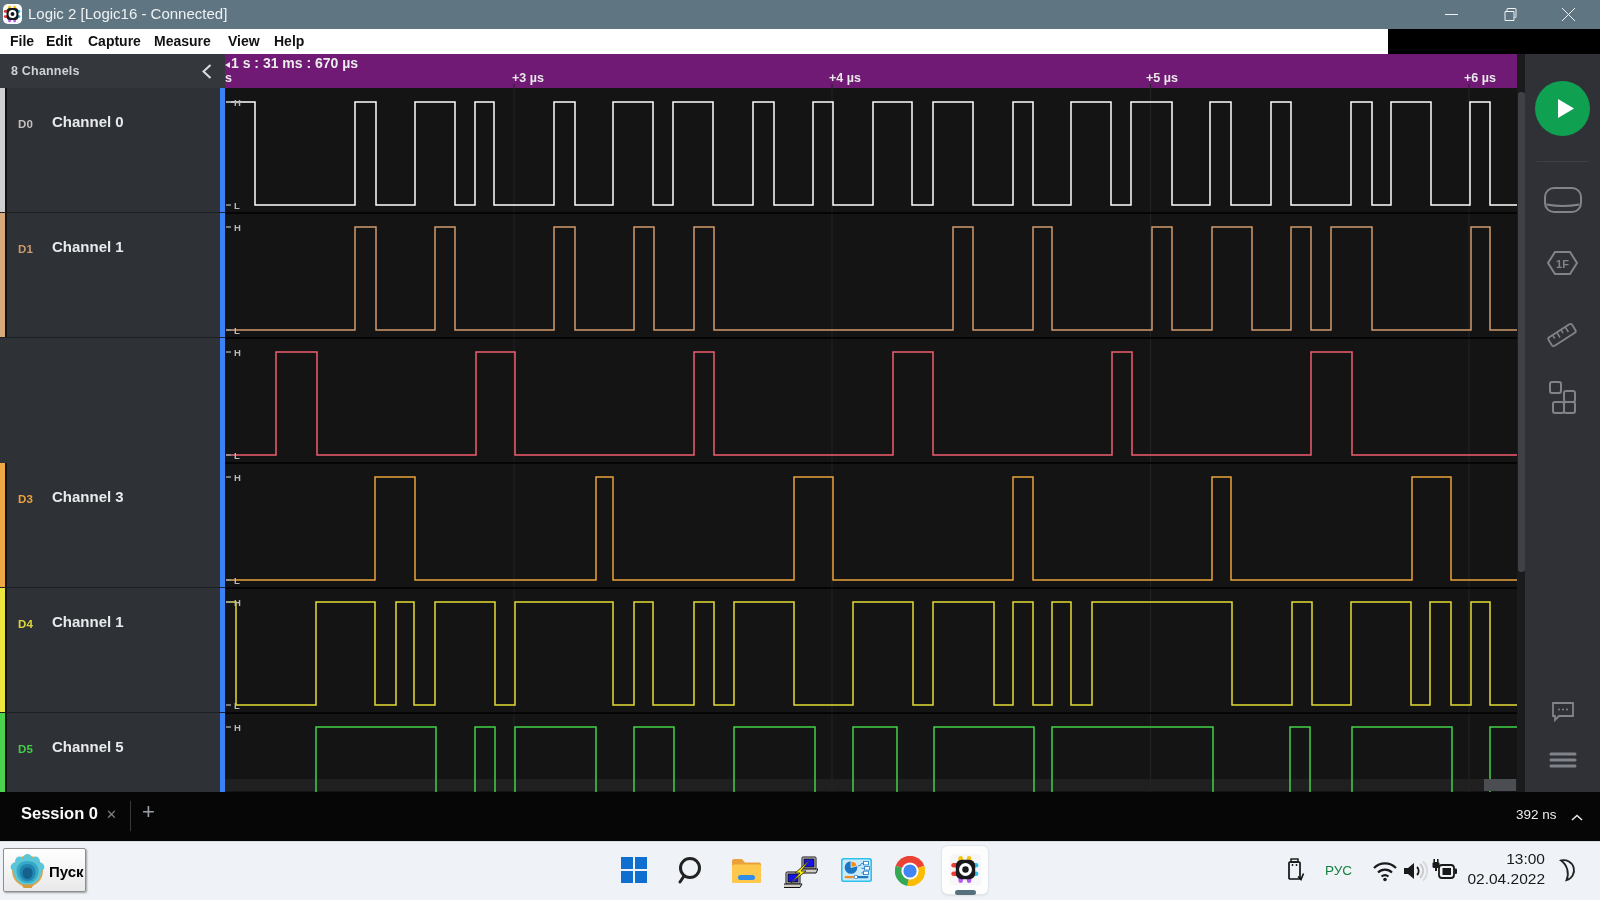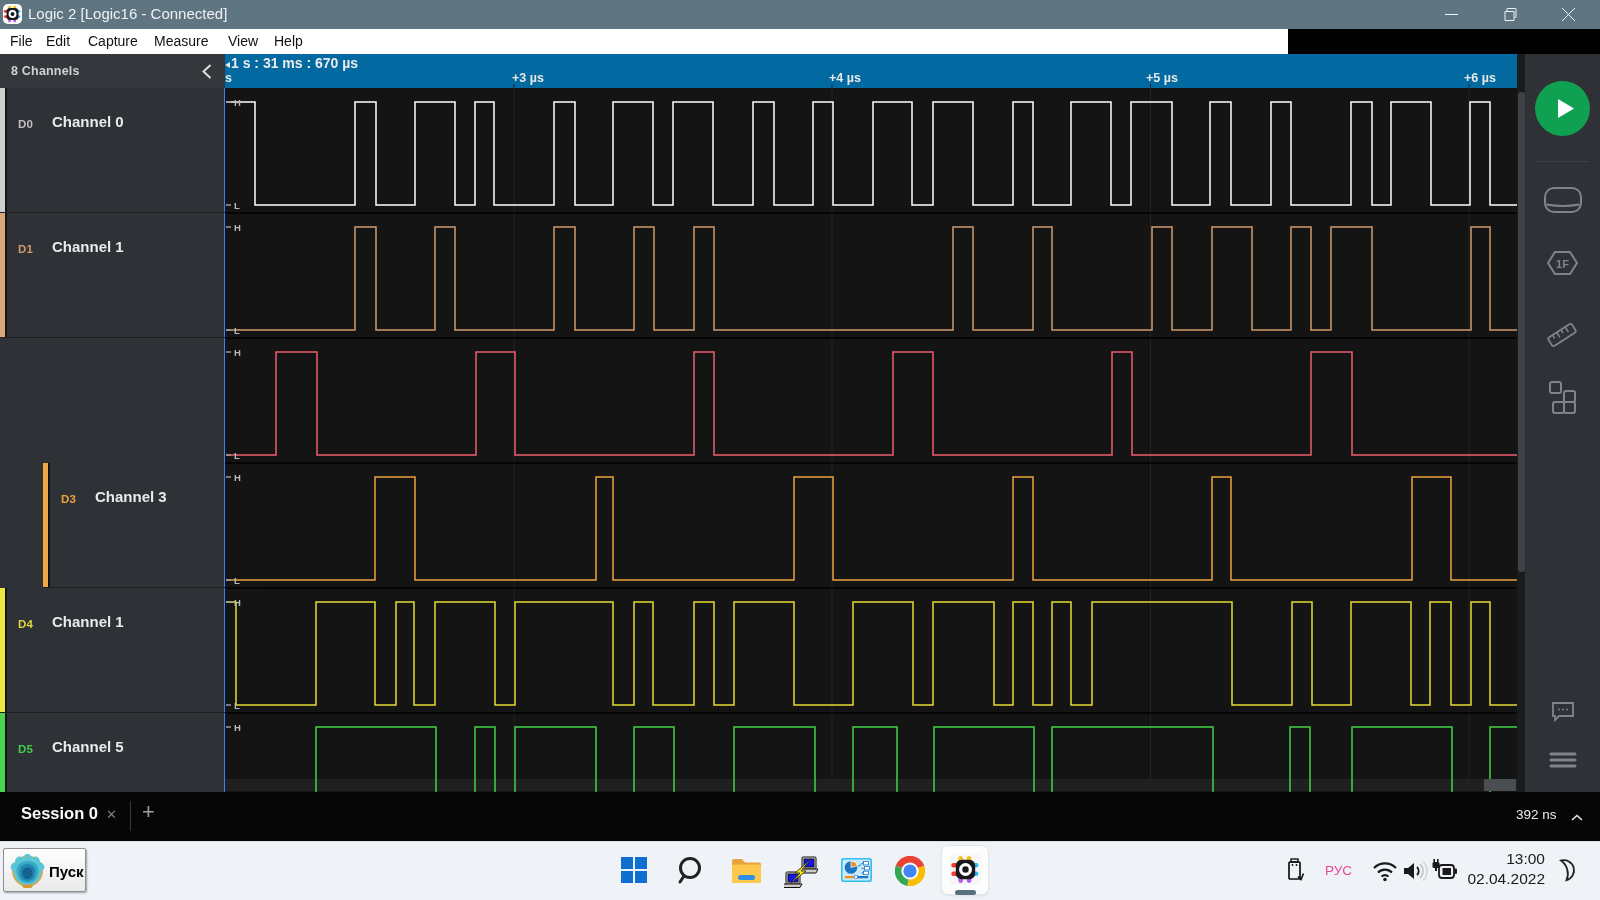--- a/index.html
+++ b/index.html
@@ -5,35 +5,35 @@
 html,body { width:1600px; height:900px; overflow:hidden; background:#000;
   font-family:"Liberation Sans", sans-serif; }
 .abs { position:absolute; }
 
 
 #titlebar { position:absolute; left:0; top:0; width:1600px; height:29px; background:#5f7582; }
 #appicon { position:absolute; left:3px; top:4px; width:19px; height:20px; background:#fbfbfc; border-radius:5px; }
 #title { position:absolute; left:28px; top:5px; font-size:15px; color:#eef1f3; }
 
 
-#menubar { position:absolute; left:0; top:29px; width:1288px; height:25px; background:#ffffff; }
+#menubar { position:absolute; left:0; top:29px; width:1388px; height:25px; background:#ffffff;font-weight:bold; }
 #menubar span { position:absolute; top:4px; font-size:14px; color:#111; }
 
 
-#lpanel { position:absolute; left:0; top:54px; width:225px; height:738px; background:#2e3136; border-right:1px solid #3b82f6; box-sizing:border-box; }
+#lpanel { position:absolute; left:0; top:54px; width:225px; height:738px; background:#2e3136; border-right:5px solid #3b82f6; box-sizing:border-box; }
 #lphead { position:absolute; left:0; top:0; width:225px; height:34px; background:#34373c; }
 #lphead .t { position:absolute; left:11px; top:10px; font-size:12.5px; font-weight:bold; color:#cfd1d3; letter-spacing:.2px; }
 .chrow { position:absolute; left:0; width:225px; border-bottom:1px solid #1d1f23; }
 .stripe { position:absolute; left:0; top:0; width:5px; height:100%; }
 .sgap { position:absolute; left:5px; top:0; width:2px; height:100%; background:#121315; }
 .dlab { position:absolute; left:18px; top:30px; font-size:11.5px; font-weight:bold; letter-spacing:.3px; }
 .cname { position:absolute; left:52px; top:25px; font-size:15px; font-weight:bold; color:#e8eaec; }
 
 
-#timeline { position:absolute; left:225px; top:54px; width:1292px; height:34px; background:#0369a1; }
+#timeline { position:absolute; left:225px; top:54px; width:1292px; height:34px; background:#701a75; }
 #wavebg { position:absolute; left:225px; top:88px; width:1292px; height:704px; background:#141414; }
 #wavesvg { position:absolute; left:225px; top:54px; z-index:2; }
 .tl { position:absolute; top:17px; font-size:12.5px; font-weight:bold; color:#e8e8e8; }
 #tlmain { position:absolute; left:6px; top:1px; font-size:14px; font-weight:bold; color:#ececec; }
 
 
 #vscroll { position:absolute; left:1517px; top:54px; width:8px; height:738px; background:#1a1b1d; }
 #vthumb { position:absolute; left:1517.5px; top:92px; width:7px; height:480px; background:#3e4146; border-radius:3px; }
 #hscroll { position:absolute; left:225px; top:779px; width:1292px; height:12px; background:#202020; z-index:1; }
 #hthumb { position:absolute; left:1484px; top:779px; width:32px; height:12px; background:#4a4d52; z-index:3; }
@@ -170,21 +170,21 @@
       <div class="sgap"></div>
   <div class="dlab" style="color:#c4bebe">D0</div>
   <div class="cname">Channel 0</div>
 </div>
 <div class="chrow" style="top:159px;height:125px;">
   <div class="stripe" style="background:#d6a87c"></div>
       <div class="sgap"></div>
   <div class="dlab" style="color:#cd9a6c">D1</div>
   <div class="cname">Channel 1</div>
 </div>
-<div class="chrow" style="top:409px;height:125px;margin-left:43px;">
+<div class="chrow" style="top:409px;height:125px;">
   <div class="stripe" style="background:#f0a845"></div>
       <div class="sgap"></div>
   <div class="dlab" style="color:#eda23f">D3</div>
   <div class="cname">Channel 3</div>
 </div>
 <div class="chrow" style="top:534px;height:125px;">
   <div class="stripe" style="background:#ece73f"></div>
       <div class="sgap"></div>
   <div class="dlab" style="color:#ded73a">D4</div>
   <div class="cname">Channel 1</div>
@@ -336,21 +336,21 @@
 <circle cx="24" cy="23" r="10" fill="#fff"></circle>
 <circle cx="24" cy="23" r="5" fill="#17171c"></circle>
 </svg>
 <svg class="abs" style="left:1287px;top:858px" width="18" height="26" viewBox="0 0 18 26">
 <rect x="2" y="4" width="11" height="17" rx="1" fill="none" stroke="#111" stroke-width="1.7"></rect>
 <rect x="4" y="1" width="7" height="3" fill="none" stroke="#111" stroke-width="1.4"></rect>
 <circle cx="5.5" cy="7" r="0.9" fill="#111"></circle>
     <circle cx="9.5" cy="7" r="0.9" fill="#111"></circle>
 <path d="M11 18.5 L14 21.5 L16.5 15.5" fill="none" stroke="#111" stroke-width="1.6"></path>
 </svg>
-<span class="trayt" style="position:absolute;left:1325px;top:863px;font-size:13.5px;color:#ec4899">РУС</span>
+<span class="trayt" style="position:absolute;left:1325px;top:863px;font-size:13.5px;color:#15803d">РУС</span>
 <svg class="abs" style="left:1372px;top:860px" width="26" height="22" viewBox="0 0 26 22">
 <path d="M2 8 A15.5 15.5 0 0 1 24 8" fill="none" stroke="#1a1a1a" stroke-width="2.2"></path>
 <path d="M6 12.5 A10 10 0 0 1 20 12.5" fill="none" stroke="#1a1a1a" stroke-width="2.2"></path>
 <path d="M9.5 16.5 A5.5 5.5 0 0 1 16.5 16.5" fill="none" stroke="#1a1a1a" stroke-width="2.2"></path>
 <circle cx="13" cy="19.5" r="1.8" fill="#1a1a1a"></circle>
 </svg>
 <svg class="abs" style="left:1402px;top:860px" width="28" height="22" viewBox="0 0 28 22">
 <path d="M2 8 L6 8 L12 3 L12 19 L6 14 L2 14 Z" fill="#1a1a1a"></path>
 <path d="M15 7 A5.5 5.5 0 0 1 15 15" fill="none" stroke="#1a1a1a" stroke-width="1.8"></path>
 <path d="M18 4 A9.5 9.5 0 0 1 18 18" fill="none" stroke="#c9c9c9" stroke-width="1.8"></path>

